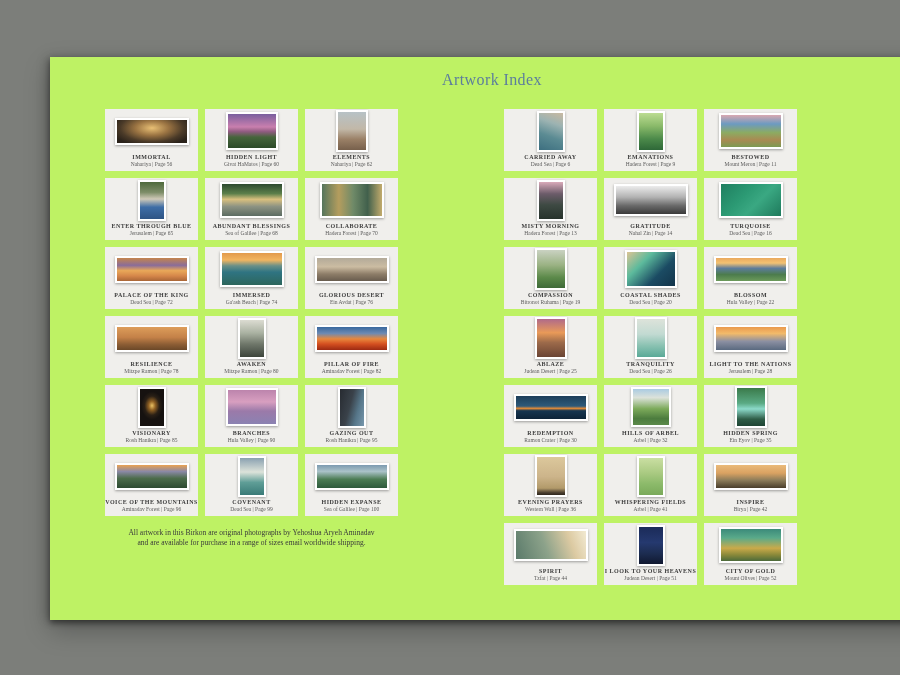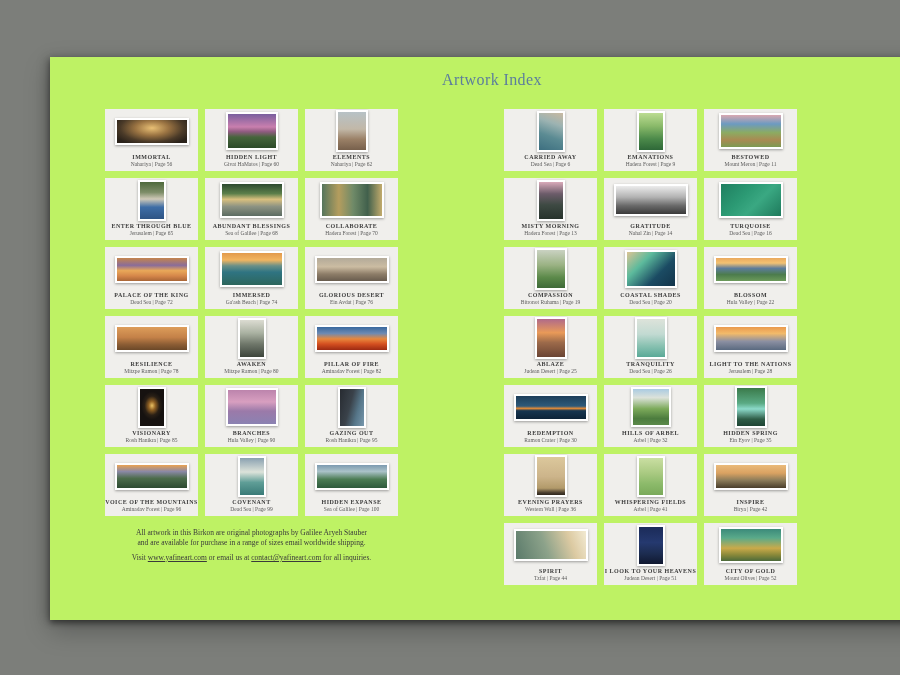--- a/index.html
+++ b/index.html
@@ -389,20 +389,17 @@
     <div class="thumb-wrap">
       <div class="thumb wide" style="background: linear-gradient(rgb(59, 138, 122) 0%, rgb(90, 170, 138) 28%, rgb(202, 170, 74) 60%, rgb(140, 138, 58) 80%, rgb(76, 106, 58) 100%);"></div>
     </div>
     <div class="cell-title">CITY OF GOLD</div>
     <div class="cell-sub">Mount Olives | Page 52</div>
   </div>
 </div>
 
   <div class="footer">
     <div>
-      <span>All artwork in this Birkon are original photographs by Galilee Aryeh Stauber</span><br>
+      <span>All artwork in this Birkon are original photographs by Yehoshua Aryeh Aminadav</span><br>
       <span>and are available for purchase in a range of sizes email worldwide shipping.</span>
     </div>
-    <div class="para2">
-      <span>Visit </span><a href="#">www.yafineart.com</a><span> or email us at </span><a href="#">contact@yafineart.com</a><span> for all inquiries.</span>
-    </div>
   </div>
 </div>
 
 </body></html>

